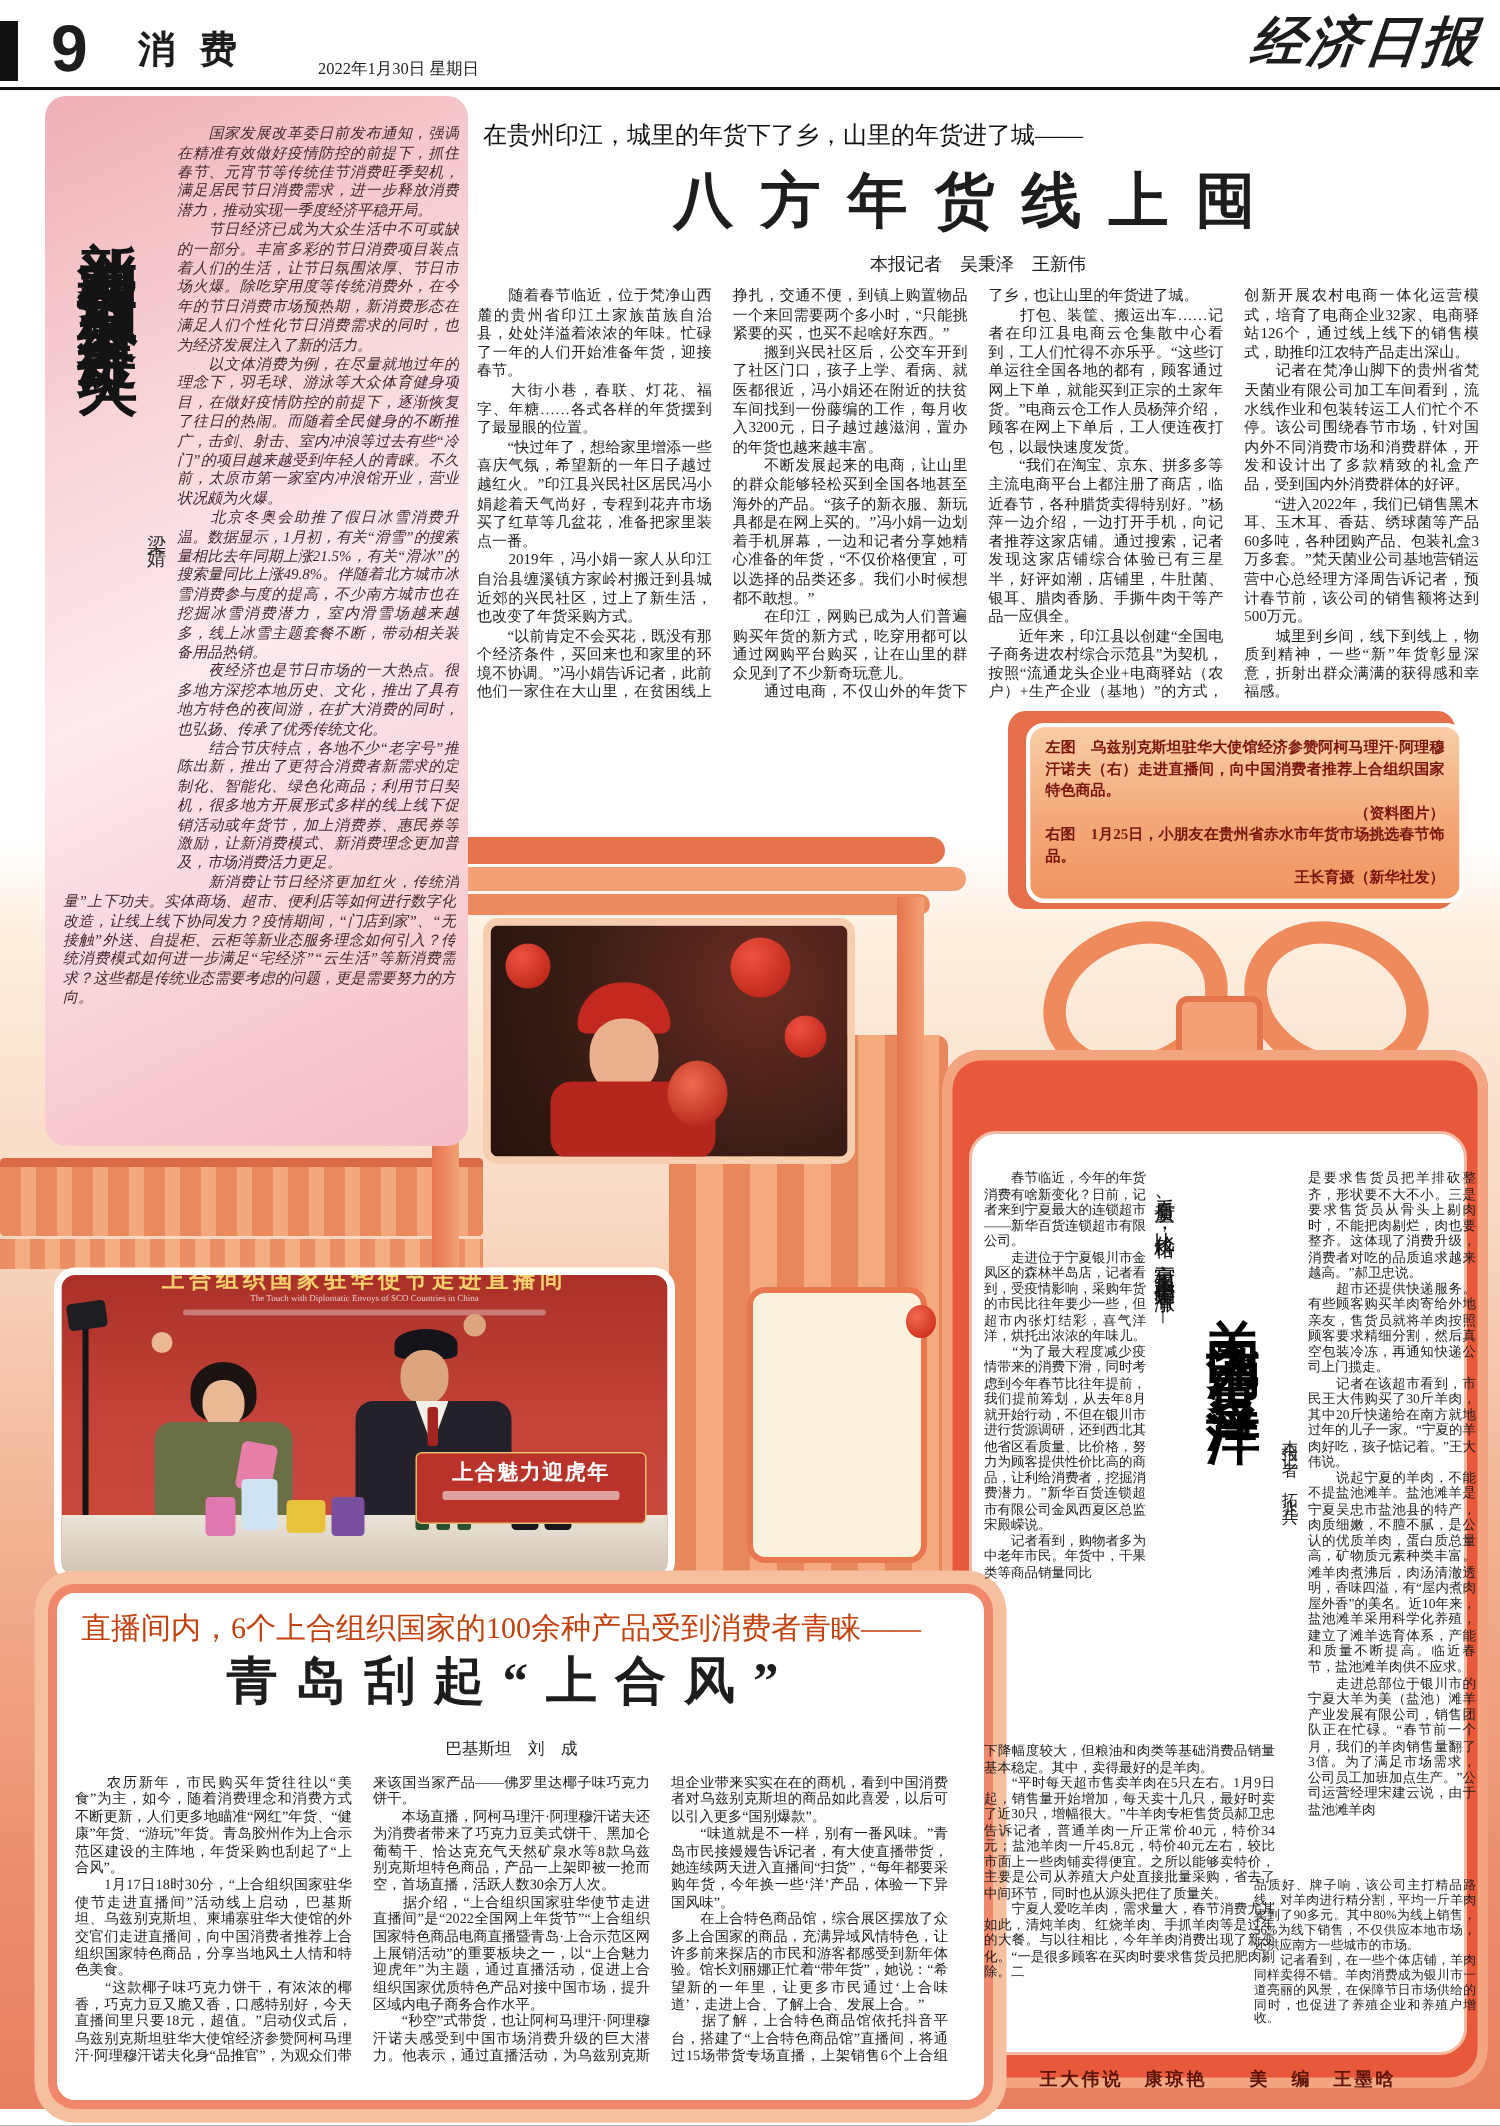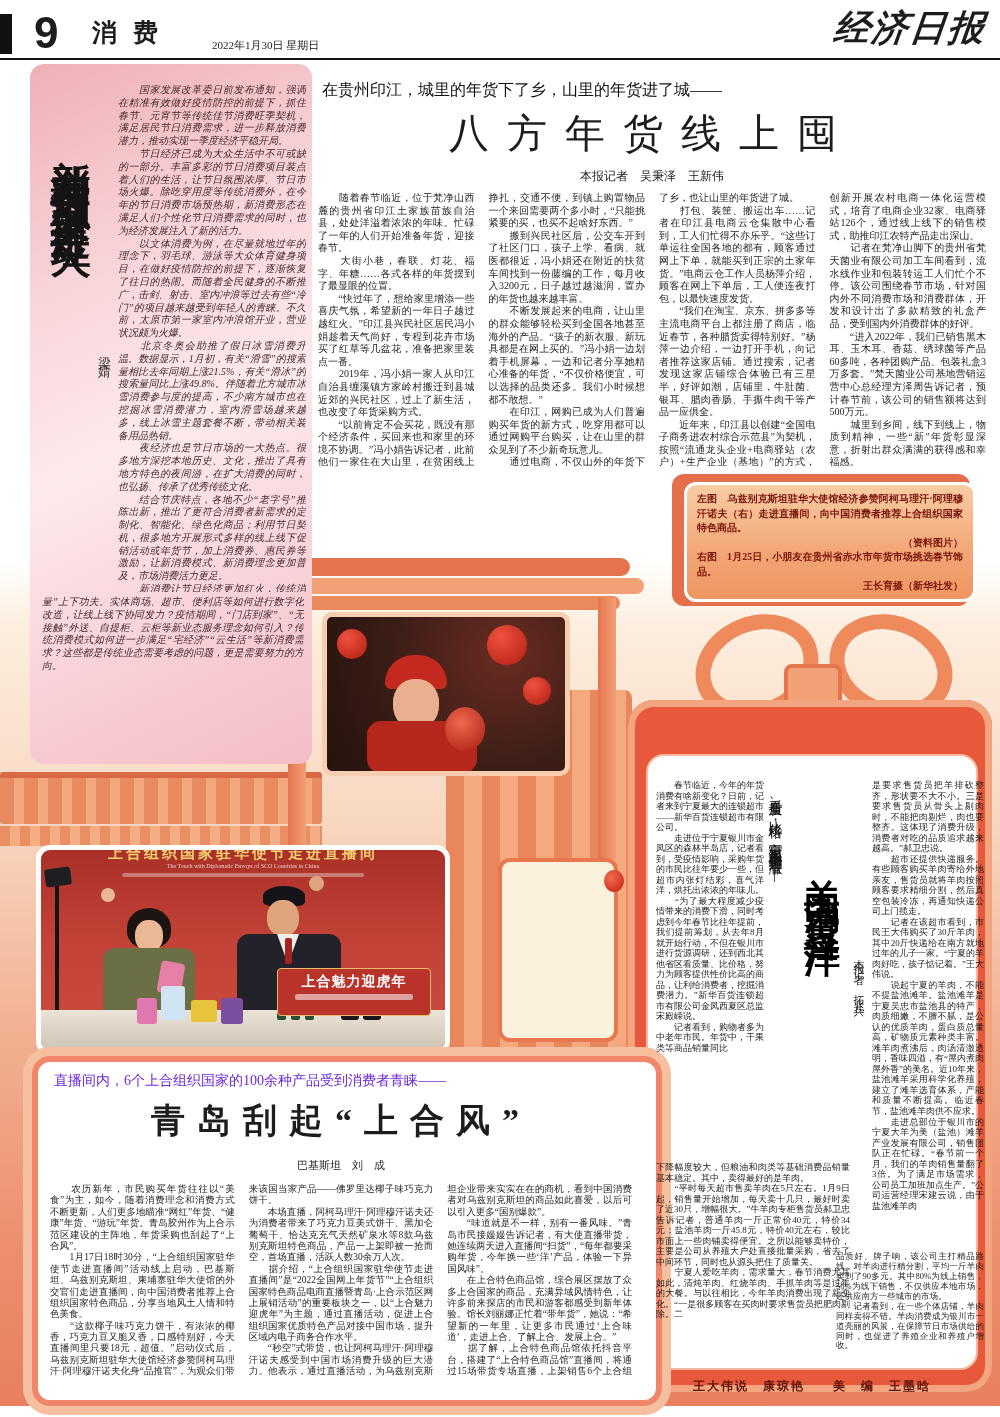--- a/index.html
+++ b/index.html
@@ -37,21 +37,21 @@
       background:linear-gradient(155deg,#efb0b6 0%,#f9d6da 30%,#fdeaec 52%,#f7c9d0 85%,#f3bdc6 100%);}
   .pink-title{left:44px;top:128px;z-index:3;writing-mode:vertical-rl;font-size:40px;font-weight:bold;letter-spacing:7px;
       font-family:"Liberation Sans","DejaVu Sans",sans-serif;color:#141414;}
   .pink-author{left:95px;top:345px;z-index:3;writing-mode:vertical-rl;font-size:13px;letter-spacing:10px;color:#333;}
   .pink-body{z-index:3;font-size:10px;line-height:1.28;text-align:justify;white-space:pre-line;color:#40282a;font-style:italic;overflow:hidden;}
   .pink-narrow{left:118px;top:84px;width:188px;height:508px;}
   .pink-wide{left:42px;top:596px;width:262px;height:158px;}
 
   
   .main-kicker{left:322px;top:80px;width:660px;font-size:16px;color:#111;z-index:2;}
-  .main-title{left:318px;top:106px;width:668px;text-align:center;font-size:40px;font-weight:normal;letter-spacing:18px;z-index:2;}
+  .main-title{left:318px;top:106px;width:668px;text-align:center;font-size:40px;font-weight:bold;letter-spacing:18px;z-index:2;}
   .main-byline{left:318px;top:168px;width:668px;text-align:center;font-size:12px;z-index:2;}
   .main-body{left:318px;top:192px;width:668px;height:312px;z-index:2;column-count:4;column-gap:14px;
       font-size:10px;line-height:1.26;text-align:justify;white-space:pre-line;overflow:hidden;}
 
   
   .cap-outer{left:672px;top:474px;width:298px;height:132px;background:#e56f4a;border-radius:12px;z-index:5;}
   .cap-inner{left:12px;top:8px;width:266px;height:100px;border:3px solid #fff;border-radius:12px;z-index:5;
       background:linear-gradient(180deg,#f9cda5 0%,#f3a878 55%,#ef9560 100%);
       padding:7px 10px;font-size:10px;line-height:1.45;color:#7a150d;font-weight:bold;text-align:justify;}
   .cap-credit{text-align:right;}
@@ -106,21 +106,21 @@
   .lamb-col{z-index:4;font-size:9px;line-height:1.17;text-align:justify;white-space:pre-line;overflow:hidden;color:#1d1d1d;}
   .lamb-c1n{left:656px;top:780px;width:108px;height:380px;}
   .lamb-c1w{left:656px;top:1162px;width:194px;height:176px;}
   .lamb-c2n{left:872px;top:780px;width:112px;height:480px;}
   .lamb-c2w{left:836px;top:1252px;width:148px;height:110px;font-size:8.5px;}
   .footer-ed{left:652px;top:1378px;width:320px;z-index:4;text-align:center;font-size:12px;font-weight:bold;color:#5e1408;letter-spacing:2px;}
 
   
   .qd-panel{left:32px;top:1056px;width:618px;height:338px;background:#fff;border:6px solid #f0876b;border-radius:18px;z-index:3;
       box-shadow:0 0 0 9px #f6c0a0;}
-  .qd-kicker{left:54px;top:1072px;width:560px;font-size:14px;color:#6d28d9;z-index:4;}
+  .qd-kicker{left:54px;top:1072px;width:560px;font-size:20px;color:#c2410c;z-index:4;}
   .qd-title{left:44px;top:1098px;width:594px;text-align:center;font-size:34px;font-weight:bold;letter-spacing:12px;z-index:4;}
   .qd-byline{left:44px;top:1158px;width:594px;text-align:center;font-size:11px;z-index:4;}
   .qd-body{left:50px;top:1184px;width:582px;height:200px;z-index:4;column-count:3;column-gap:14px;
       font-size:9.5px;line-height:1.2;text-align:justify;white-space:pre-line;overflow:hidden;}
 </style>
 </head>
 <body>
 
 <div class="page">
 

